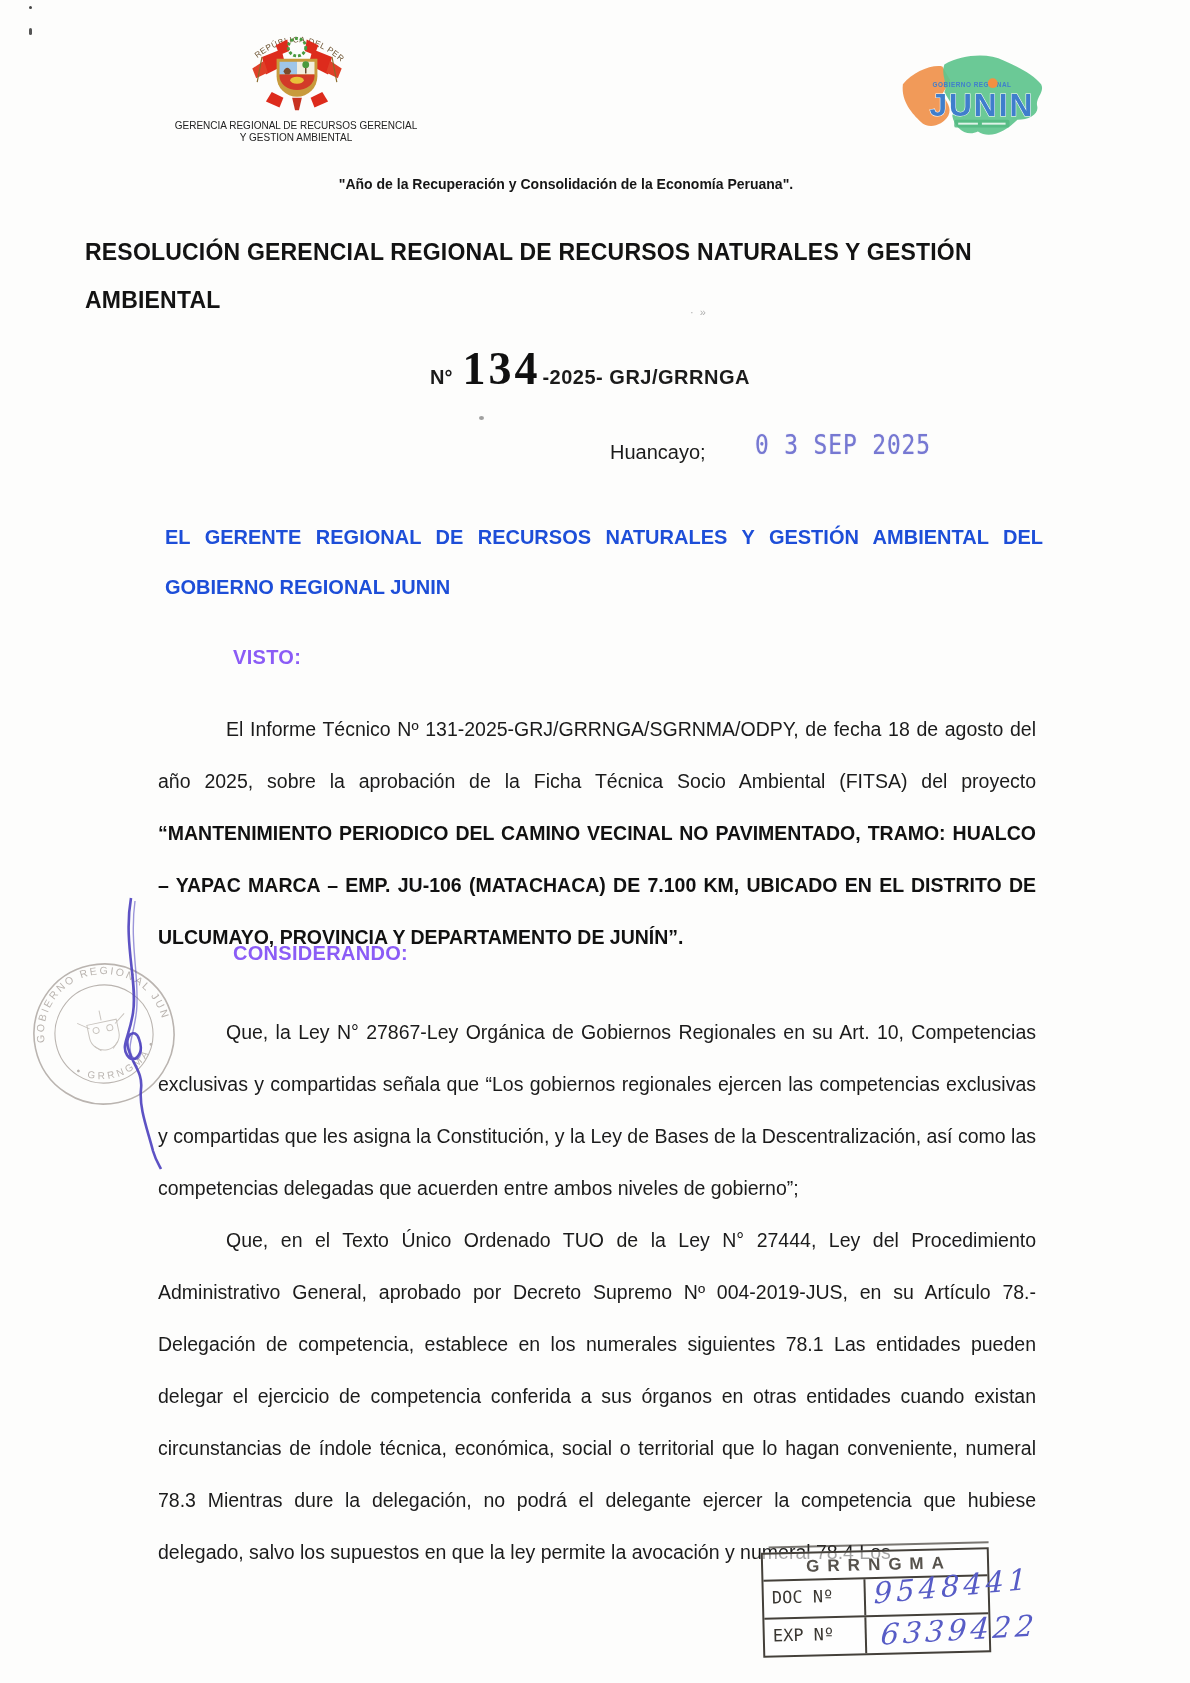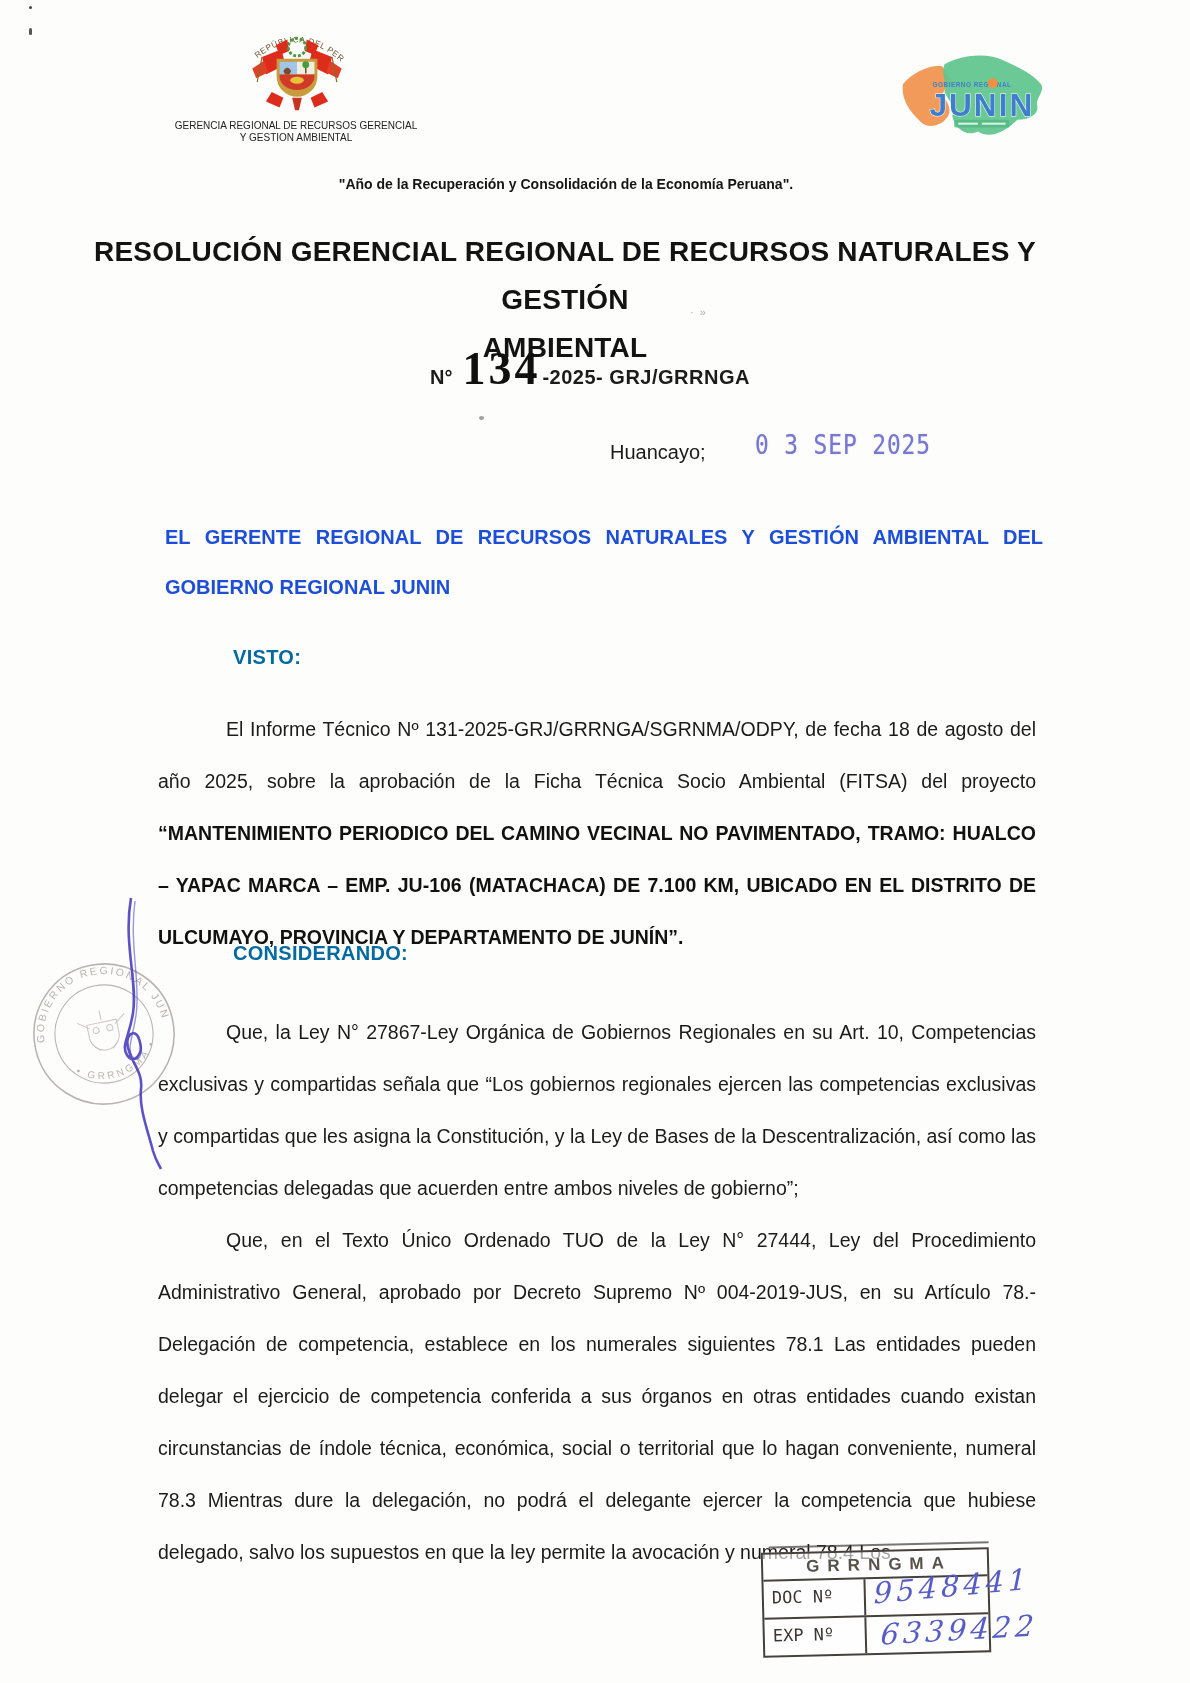--- a/index.html
+++ b/index.html
@@ -14,39 +14,39 @@
   }
   
   .coat{position:absolute;left:237px;top:20px;width:120px;height:102px;}
   .org-block{position:absolute;left:146px;top:120px;width:300px;text-align:center;}
   .org-name{font-family:"Liberation Serif",serif;font-weight:bold;font-size:20px;letter-spacing:.5px;color:#151515;}
   .org-sub{font-size:10px;line-height:12px;color:#222;}
   .junin-logo{position:absolute;left:893px;top:50px;width:158px;height:95px;}
   .motto{position:absolute;left:146px;top:176px;width:840px;text-align:center;
          font-size:14px;font-weight:bold;color:#161616;}
   
-  .title{position:absolute;left:85px;top:228px;width:960px;text-align:center;
-         font-size:28px;font-weight:bold;line-height:48px;color:#131313;letter-spacing:.2px;}
+  .title{position:absolute;left:85px;top:228px;width:960px;
+         font-size:23px;font-weight:bold;line-height:48px;color:#131313;letter-spacing:.2px;}
   .title-smudge{position:absolute;left:690px;top:306px;font-size:11px;color:#9b9b9b;opacity:.8;letter-spacing:6px;}
   
   .number-line{position:absolute;left:430px;top:342px;display:flex;align-items:baseline;}
   .num-prefix{font-weight:bold;font-size:20px;}
   .num-value{font-family:"Liberation Serif",serif;font-weight:bold;font-size:46px;
              letter-spacing:3px;margin:0 2px 0 10px;color:#101010;}
   .num-suffix{font-weight:bold;font-size:20px;letter-spacing:.5px;}
   
   .date-city{position:absolute;left:610px;top:441px;font-weight:normal;font-size:20px;}
   .date-stamp{position:absolute;left:755px;top:430px;
               font-family:"DejaVu Sans Mono",monospace;font-size:26px;letter-spacing:1px;
               transform:scaleX(.88);transform-origin:left;
               text-shadow:0 0 1px rgba(118,120,210,.6);}
   
   .addressee{position:absolute;left:165px;top:512px;width:878px;
              font-weight:bold;font-size:20px;line-height:50px;text-align:justify;color:#1d4ed8;}
-  .sec-label{position:absolute;left:233px;font-weight:bold;font-size:20px;letter-spacing:.3px;color:#0369a1;}
+  .sec-label{position:absolute;left:233px;font-weight:bold;font-size:20px;letter-spacing:.3px;color:#8b5cf6;}
   .visto-label{top:646px;}
   .considerando-label{top:942px;}
   .flow{position:absolute;left:158px;width:878px;}
   .visto-flow{top:703px;}
   .considerando-flow{top:1006px;}
   .para{margin:0;font-size:19.5px;line-height:52px;text-align:justify;text-indent:68px;color:#1b1b1b;}
   .para strong{color:#111;}
   
   .seal{position:absolute;left:28px;top:958px;width:152px;height:152px;transform:rotate(-12deg);opacity:.9;}
   .signature{position:absolute;left:103px;top:893px;width:72px;height:282px;}

